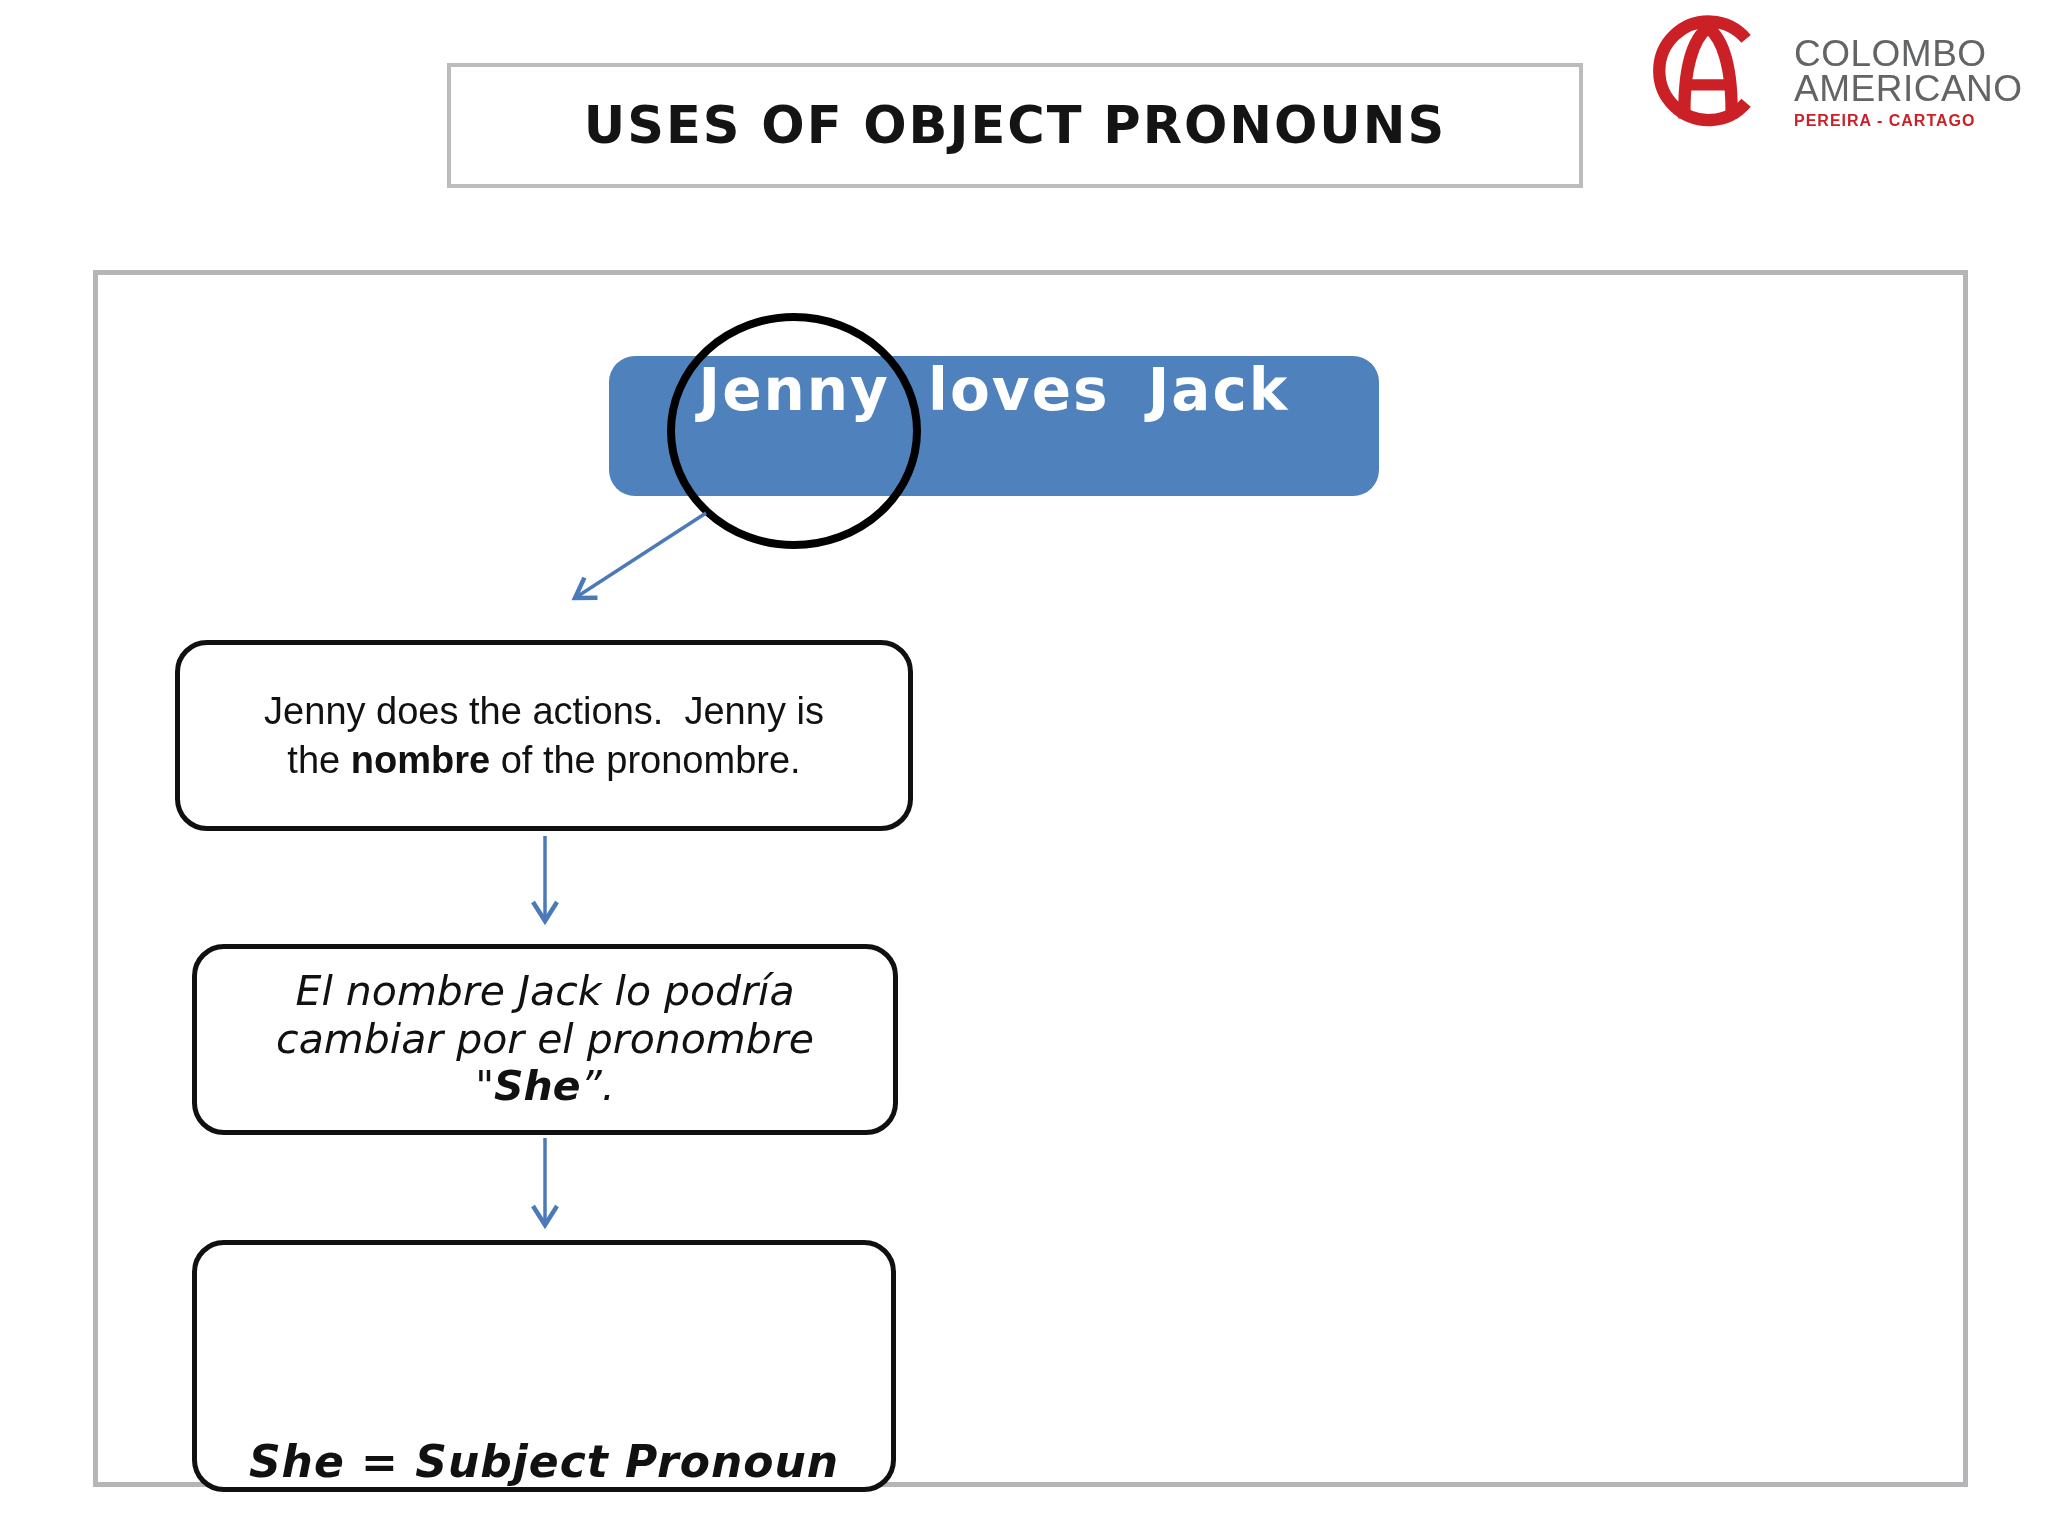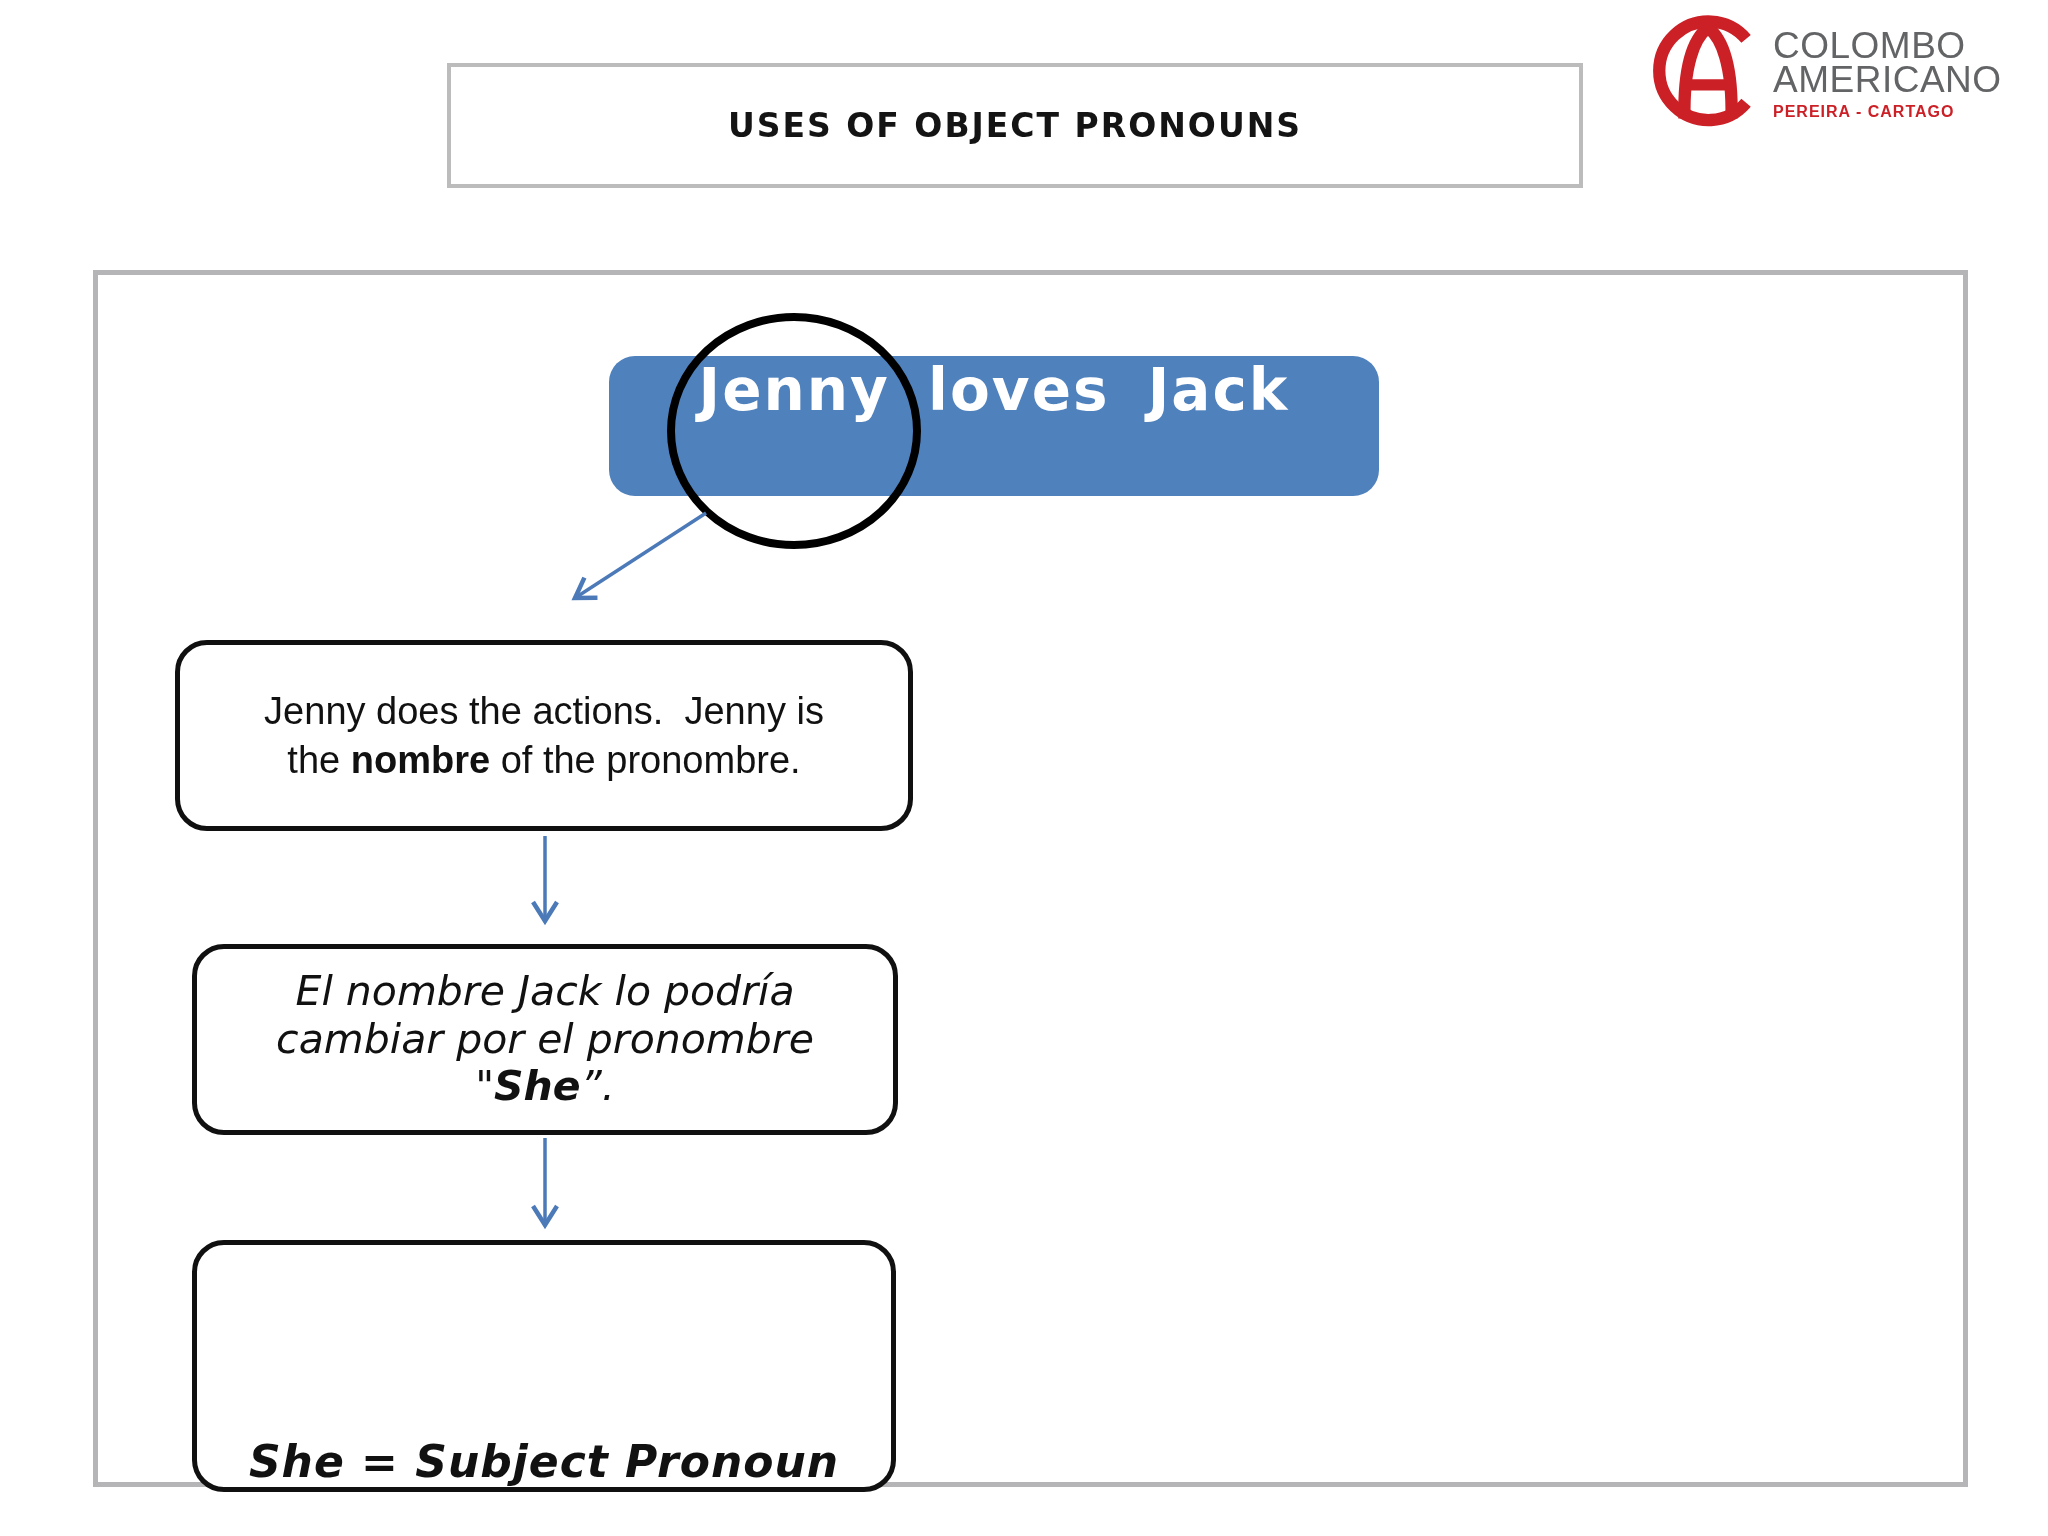--- a/index.html
+++ b/index.html
@@ -15,22 +15,22 @@
     background: #ffffff;
     overflow: hidden;
   }
 
   
   .logo {
     position: absolute;
     left: 1652px;
     top: 6px;
     display: flex;
-    align-items: center;
-    gap: 9px;
+    align-items: flex-end;
+    gap: 30px;
   }
   .logo-mark { width: 112px; height: 124px; flex: none; }
   .logo-text { padding-top: 14px; }
   .logo-line {
     font-family: "Liberation Sans", sans-serif;
     font-size: 37px;
     line-height: 0.93;
     color: #636466;
     letter-spacing: 0.5px;
     white-space: nowrap;
@@ -53,21 +53,21 @@
     width: 1136px;
     height: 125px;
     background: #ffffff;
     border: 4px solid #bcbcbc;
     box-sizing: border-box;
     display: flex;
     align-items: center;
     justify-content: center;
   }
   .title-text {
-    font-size: 33px;
+    font-size: 51px;
     font-weight: bold;
     color: #141414;
     letter-spacing: 2px;
     white-space: nowrap;
   }
 
   
   .stage {
     position: absolute;
     left: 93px;

